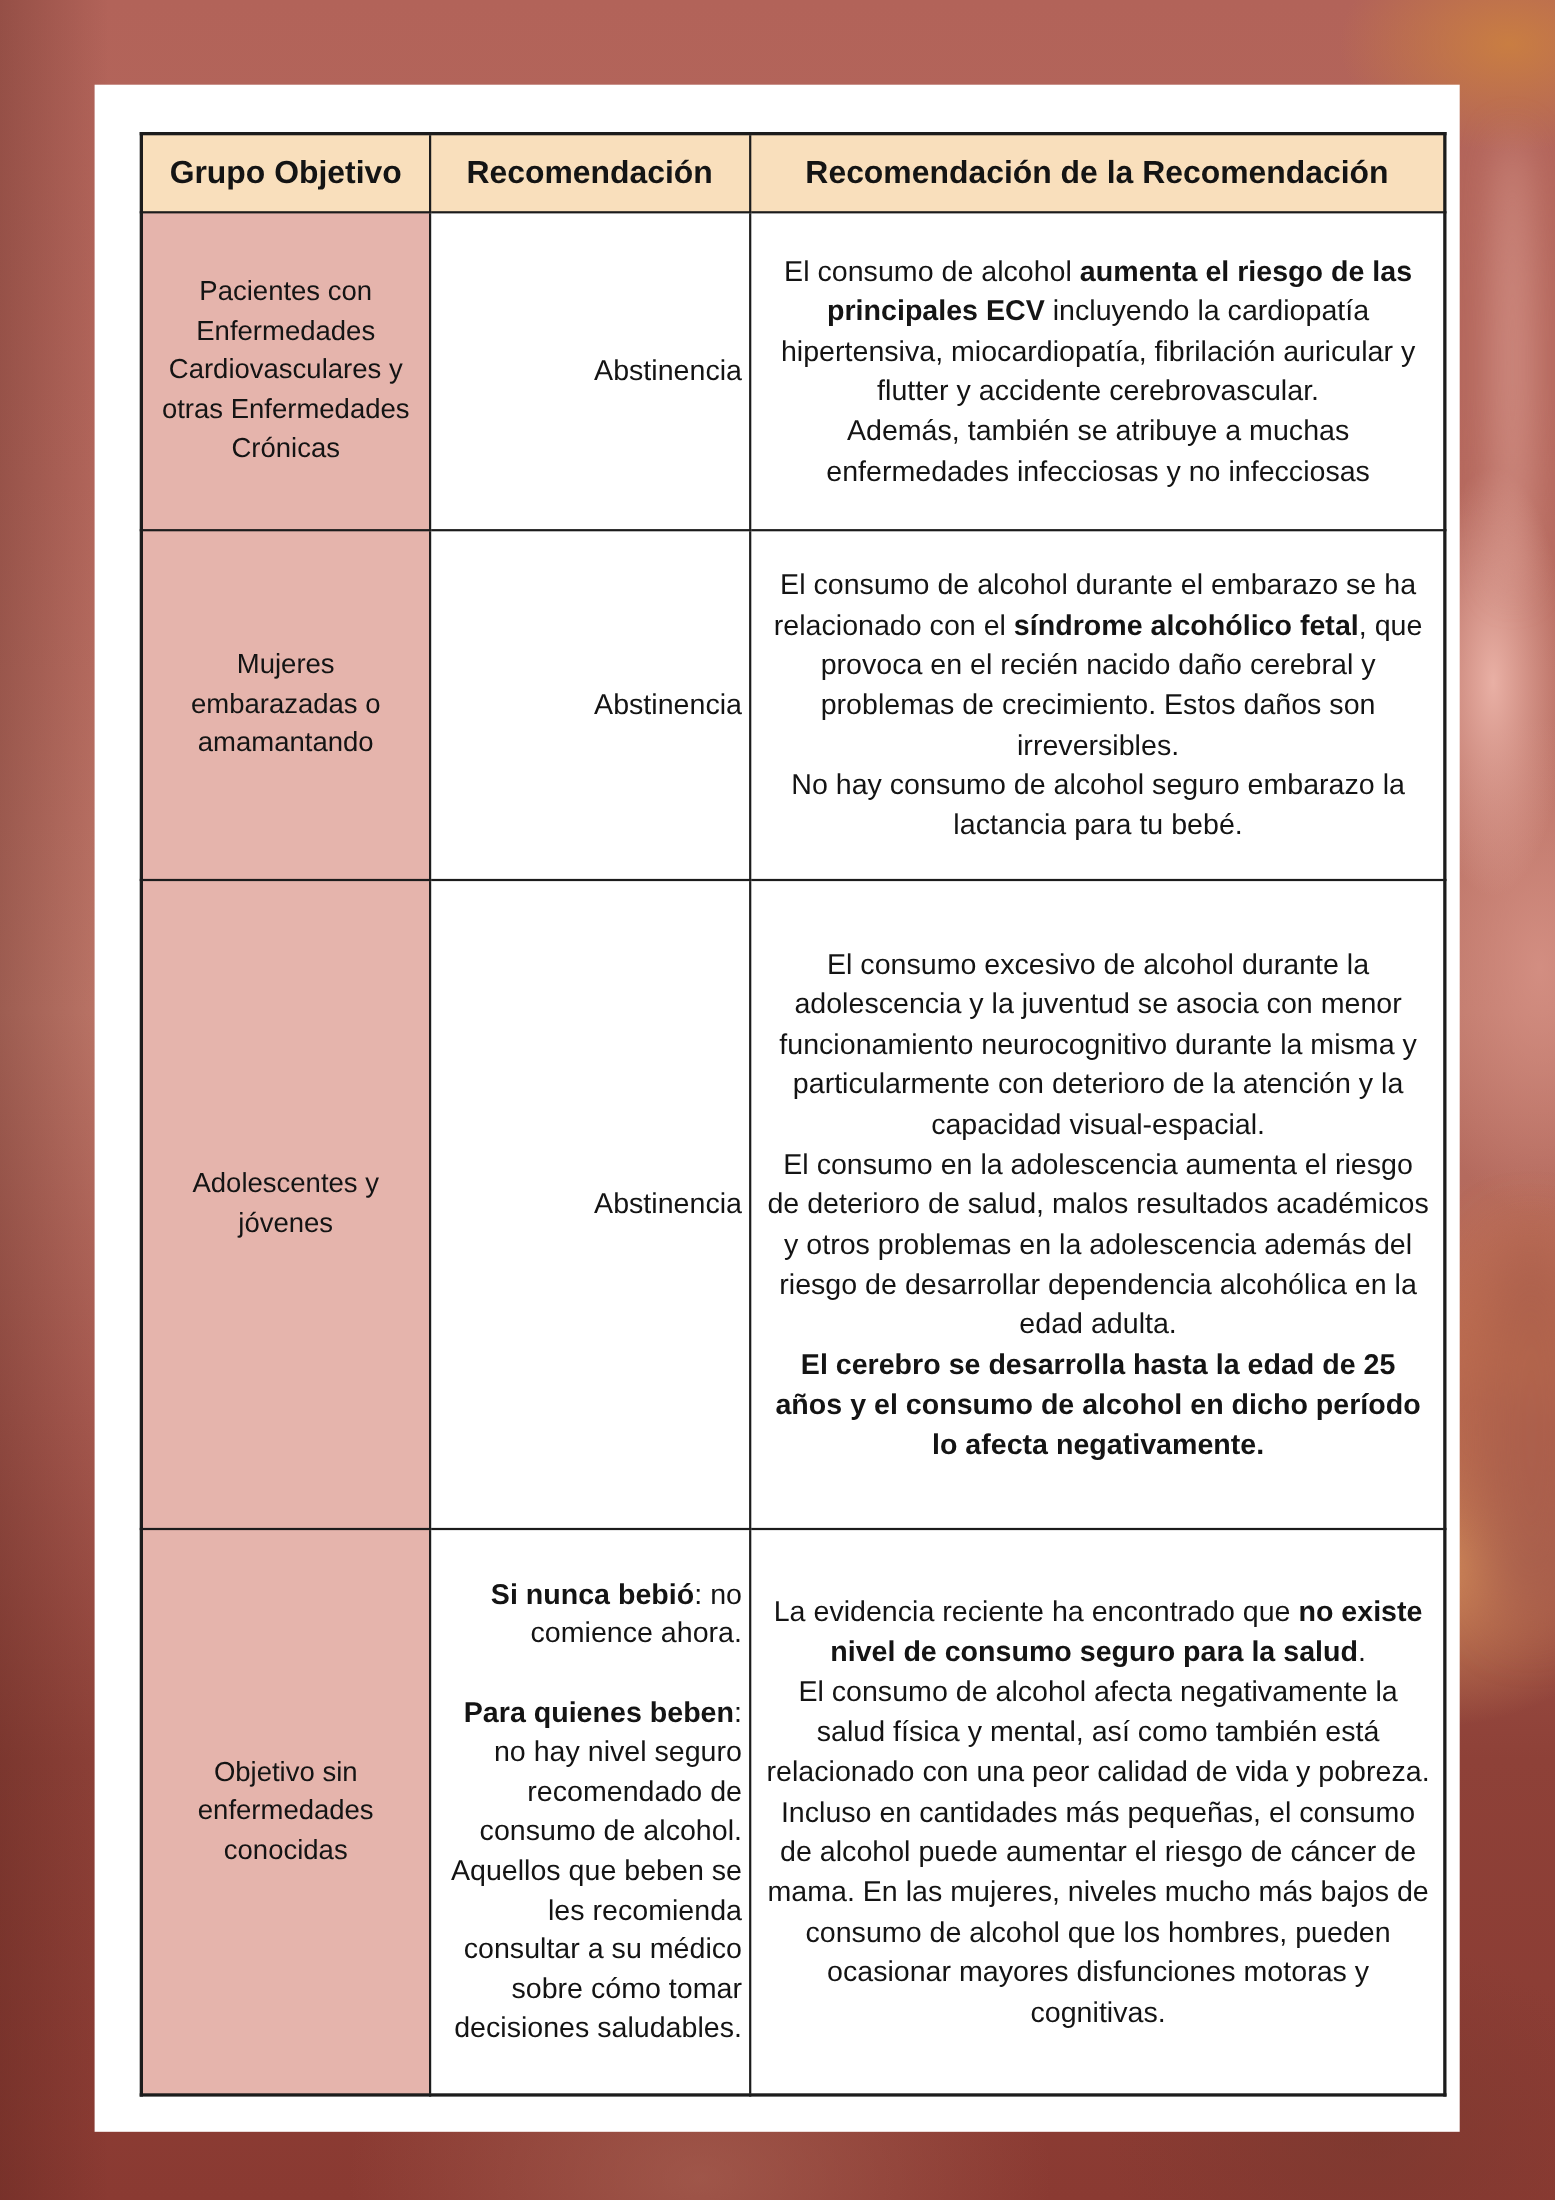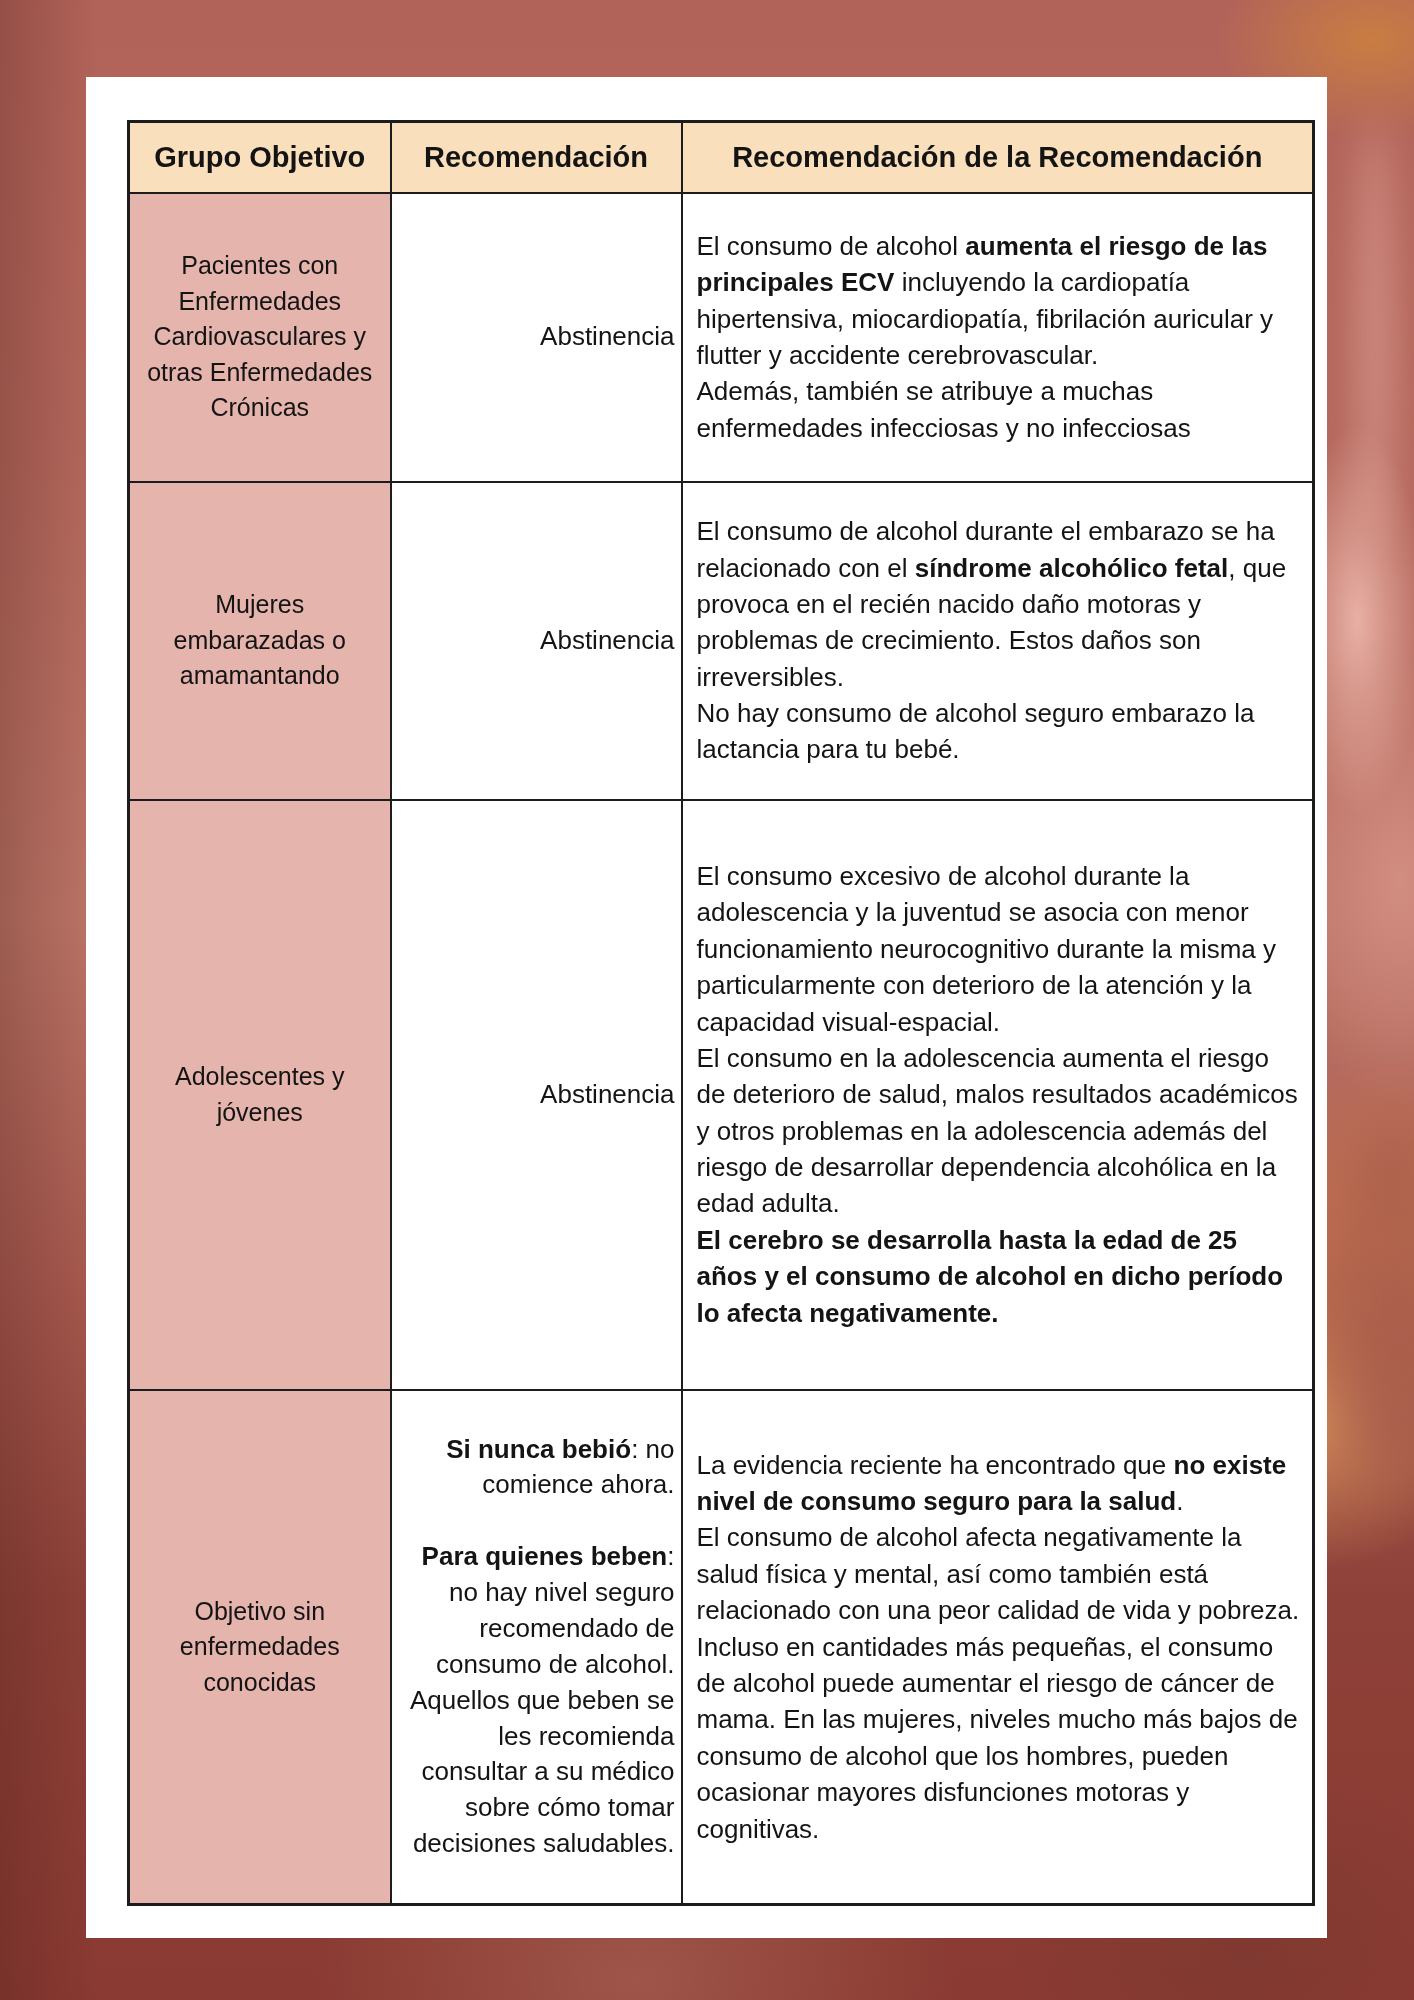--- a/index.html
+++ b/index.html
@@ -69,21 +69,21 @@
   }
   td.rec{
     font-size:26px;
     line-height:1.38;
     text-align:right;
     padding:6px 6px;
   }
   td.just{
     font-size:26px;
     line-height:1.4;
-    text-align:left;
+    text-align:center;
     padding:8px 12px 8px 14px;
   }
   tr.r1{height:289px;}
   tr.r2{height:318px;}
   tr.r3{height:590px;}
   tr.r4{height:515px;}
   .para{display:block;}
   .para .b{font-weight:bold;}
 </style>
 </head>
@@ -116,21 +116,21 @@
             <span class="para"><span>El consumo de alcohol </span><span class="b">aumenta el riesgo de las principales ECV</span><span> incluyendo la cardiopatía hipertensiva, miocardiopatía, fibrilación auricular y flutter y accidente cerebrovascular.</span></span>
             <span class="para"><span>Además, también se atribuye a muchas enfermedades infecciosas y no infecciosas</span></span>
           </td>
       </tr>
       <tr class="r2">
         <td class="group">Mujeres embarazadas o amamantando</td>
         <td class="rec">
             <span class="para"><span>Abstinencia</span></span>
           </td>
         <td class="just">
-            <span class="para"><span>El consumo de alcohol durante el embarazo se ha relacionado con el </span><span class="b">síndrome alcohólico fetal</span><span>, que provoca en el recién nacido daño motoras y problemas de crecimiento. Estos daños son irreversibles.</span></span>
+            <span class="para"><span>El consumo de alcohol durante el embarazo se ha relacionado con el </span><span class="b">síndrome alcohólico fetal</span><span>, que provoca en el recién nacido daño cerebral y problemas de crecimiento. Estos daños son irreversibles.</span></span>
             <span class="para"><span>No hay consumo de alcohol seguro embarazo la lactancia para tu bebé.</span></span>
           </td>
       </tr>
       <tr class="r3">
         <td class="group">Adolescentes y jóvenes</td>
         <td class="rec">
             <span class="para"><span>Abstinencia</span></span>
           </td>
         <td class="just">
             <span class="para"><span>El consumo excesivo de alcohol durante la adolescencia y la juventud se asocia con menor funcionamiento neurocognitivo durante la misma y particularmente con deterioro de la atención y la capacidad visual-espacial.</span></span>

